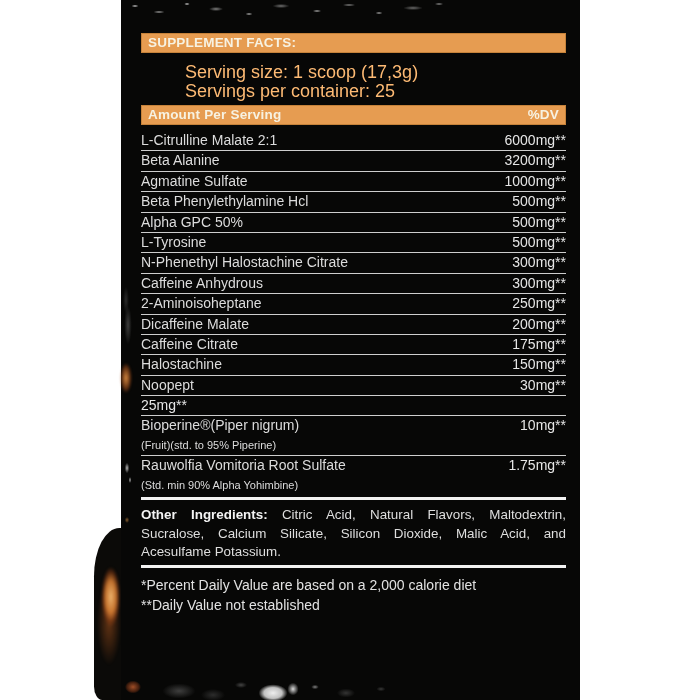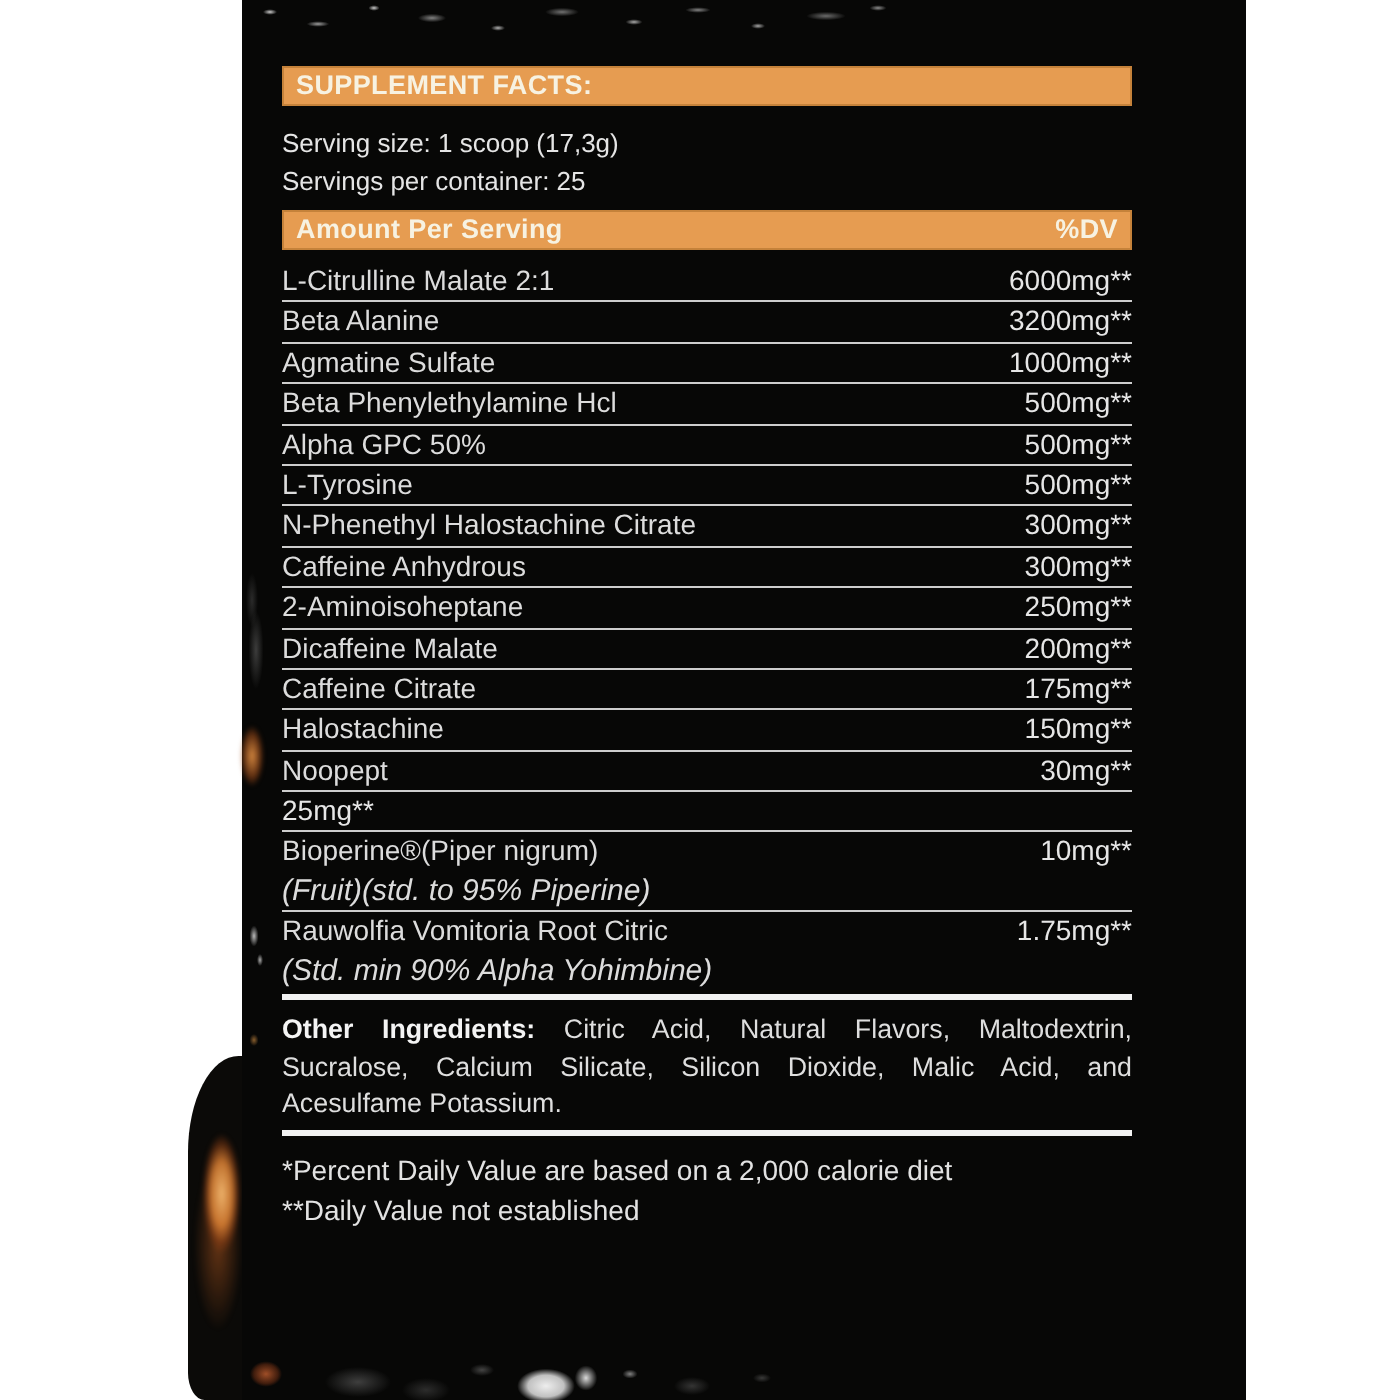--- a/index.html
+++ b/index.html
@@ -27,21 +27,20 @@
   .flame-mid{
     position:absolute;left:119px;top:360px;width:14px;height:40px;
     background:radial-gradient(50% 45% at 50% 45%, rgba(235,150,70,.9), rgba(160,75,25,.55) 60%, transparent 85%);
     border-radius:50%;filter:blur(1px);
   }
 
   
   .black-rect{
     position:absolute;left:121px;top:0;width:459px;height:700px;
     background:#070706;
-    padding-left:43px;
   }
   
   .texture-top{
     position:absolute;left:0;top:0;width:330px;height:19px;
     background-image:
       radial-gradient(5px 2px at 14px 6px, rgba(240,240,240,.85), transparent 70%),
       radial-gradient(8px 2px at 38px 12px, rgba(220,220,220,.7), transparent 70%),
       radial-gradient(4px 2px at 66px 4px, rgba(255,255,255,.8), transparent 70%),
       radial-gradient(10px 3px at 95px 9px, rgba(210,210,210,.6), transparent 70%),
       radial-gradient(5px 2px at 128px 14px, rgba(235,235,235,.75), transparent 70%),
@@ -84,28 +83,28 @@
   }
   .bar{
     height:20px;line-height:20px;
     background:#e69c51;
     color:#f7f2e2;font-weight:bold;font-size:13.5px;
     padding:0 7px;letter-spacing:.2px;
     display:flex;justify-content:space-between;
     box-shadow:inset 0 0 0 1px rgba(170,110,40,.55);
   }
   .header-bar{margin-top:33px;}
-  .serving{margin-top:10px;font-size:13px;line-height:18.5px;color:#e5e5e5;}
+  .serving{margin-top:10px;font-size:18px;line-height:18.5px;color:#fdba74;margin-left:44px;}
   .amount-bar{margin-top:5px;gap:24px;}
 
   .rows{margin-top:6px;}
   .row{border-bottom:1px solid rgba(255,255,255,.8);}
   .row:last-child{border-bottom:none;}
   .row-line{display:flex;justify-content:space-between;height:19.4px;line-height:19.4px;font-size:14px;}
-  .row-line2{height:19.4px;line-height:19.4px;font-size:15px;font-style:italic;}
+  .row-line2{height:19.4px;line-height:19.4px;font-size:11px;}
   .ing-name{color:#dcdcdc;}
   .ing-value{color:#e6e6e6;}
 
   .divider{height:3px;background:#f2f2f2;margin-top:2px;}
   .divider-2{margin-top:3px;}
 
   .other{
     margin:6px 0 0;font-size:13.4px;line-height:18.6px;
     text-align:justify;color:#dedede;
   }
@@ -226,21 +225,21 @@
           </div>
           <div class="row">
             <div class="row-line">
               <span class="ing-name">Bioperine®(Piper nigrum)</span>
               <span class="ing-value">10mg**</span>
             </div>
             <div class="row-line2 ing-name">(Fruit)(std. to 95% Piperine)</div>
           </div>
           <div class="row">
             <div class="row-line">
-              <span class="ing-name">Rauwolfia Vomitoria Root Citric</span>
+              <span class="ing-name">Rauwolfia Vomitoria Root Sulfate</span>
               <span class="ing-value">1.75mg**</span>
             </div>
             <div class="row-line2 ing-name">(Std. min 90% Alpha Yohimbine)</div>
           </div>
         </div>
 
       <div class="divider"></div>
 
       <p class="other"><b>Other Ingredients:</b><span> Citric Acid, Natural Flavors, Maltodextrin, Sucralose, Calcium Silicate, Silicon Dioxide, Malic Acid, and Acesulfame Potassium.</span></p>
 

